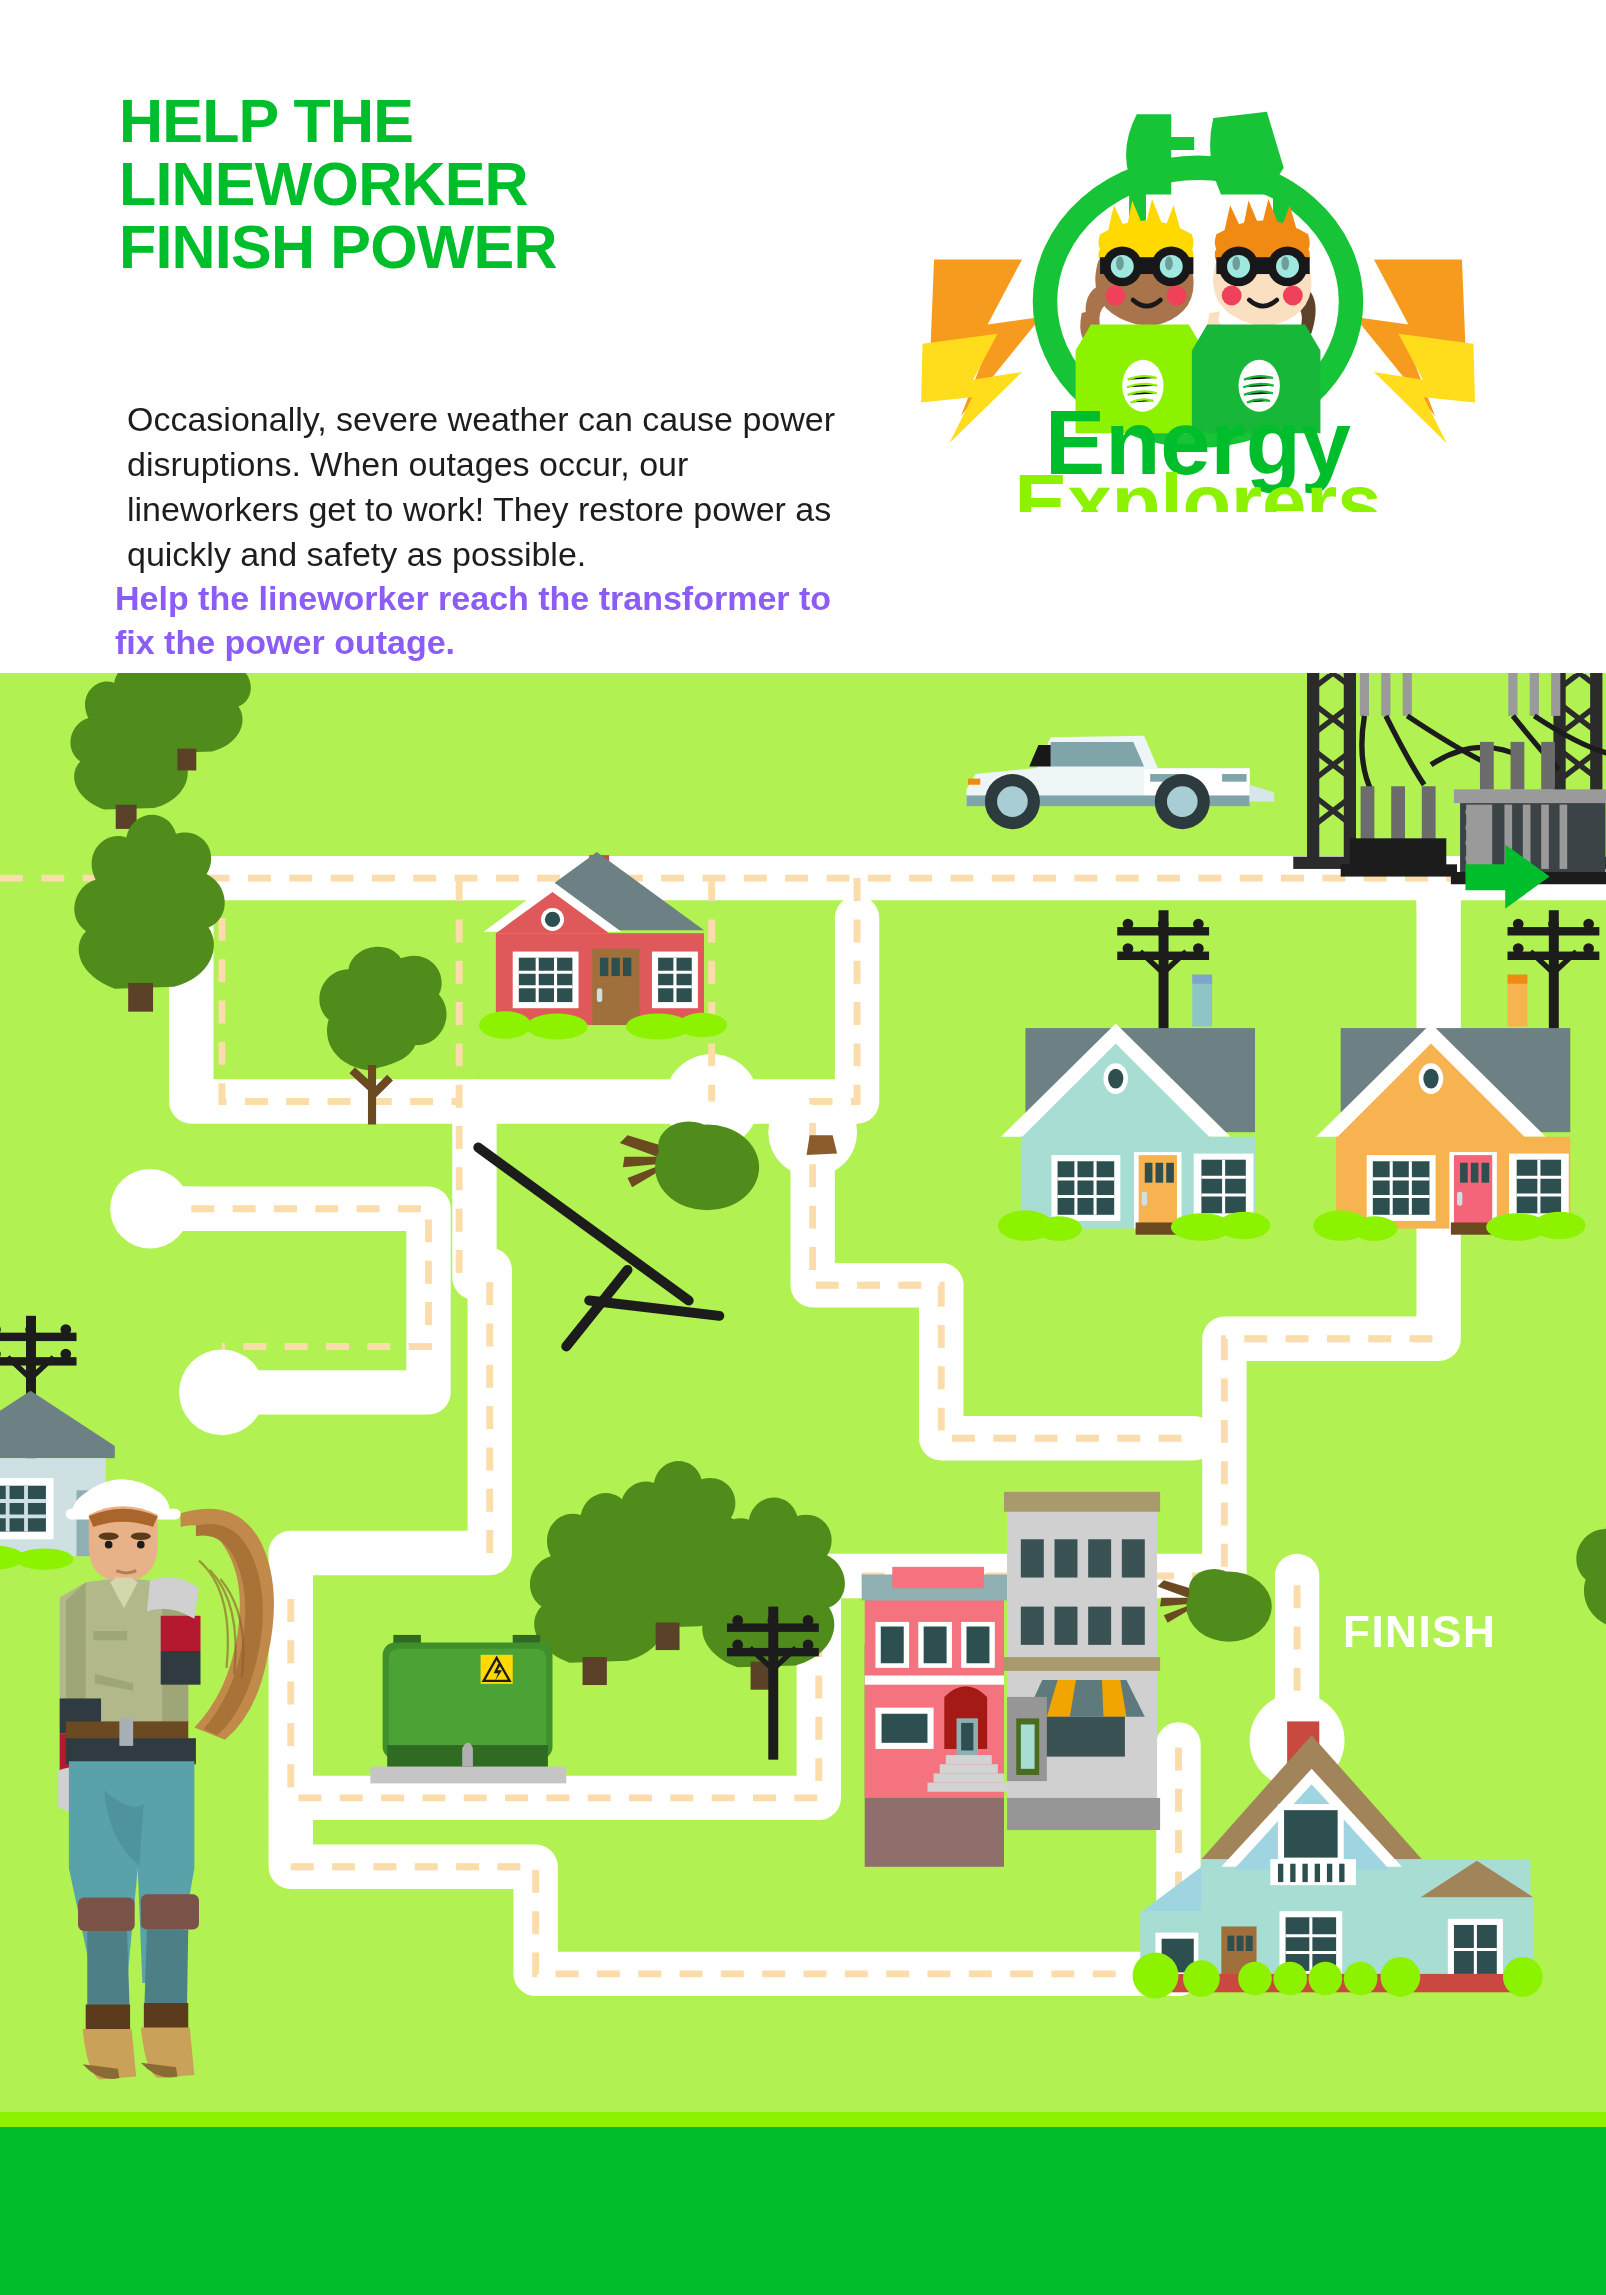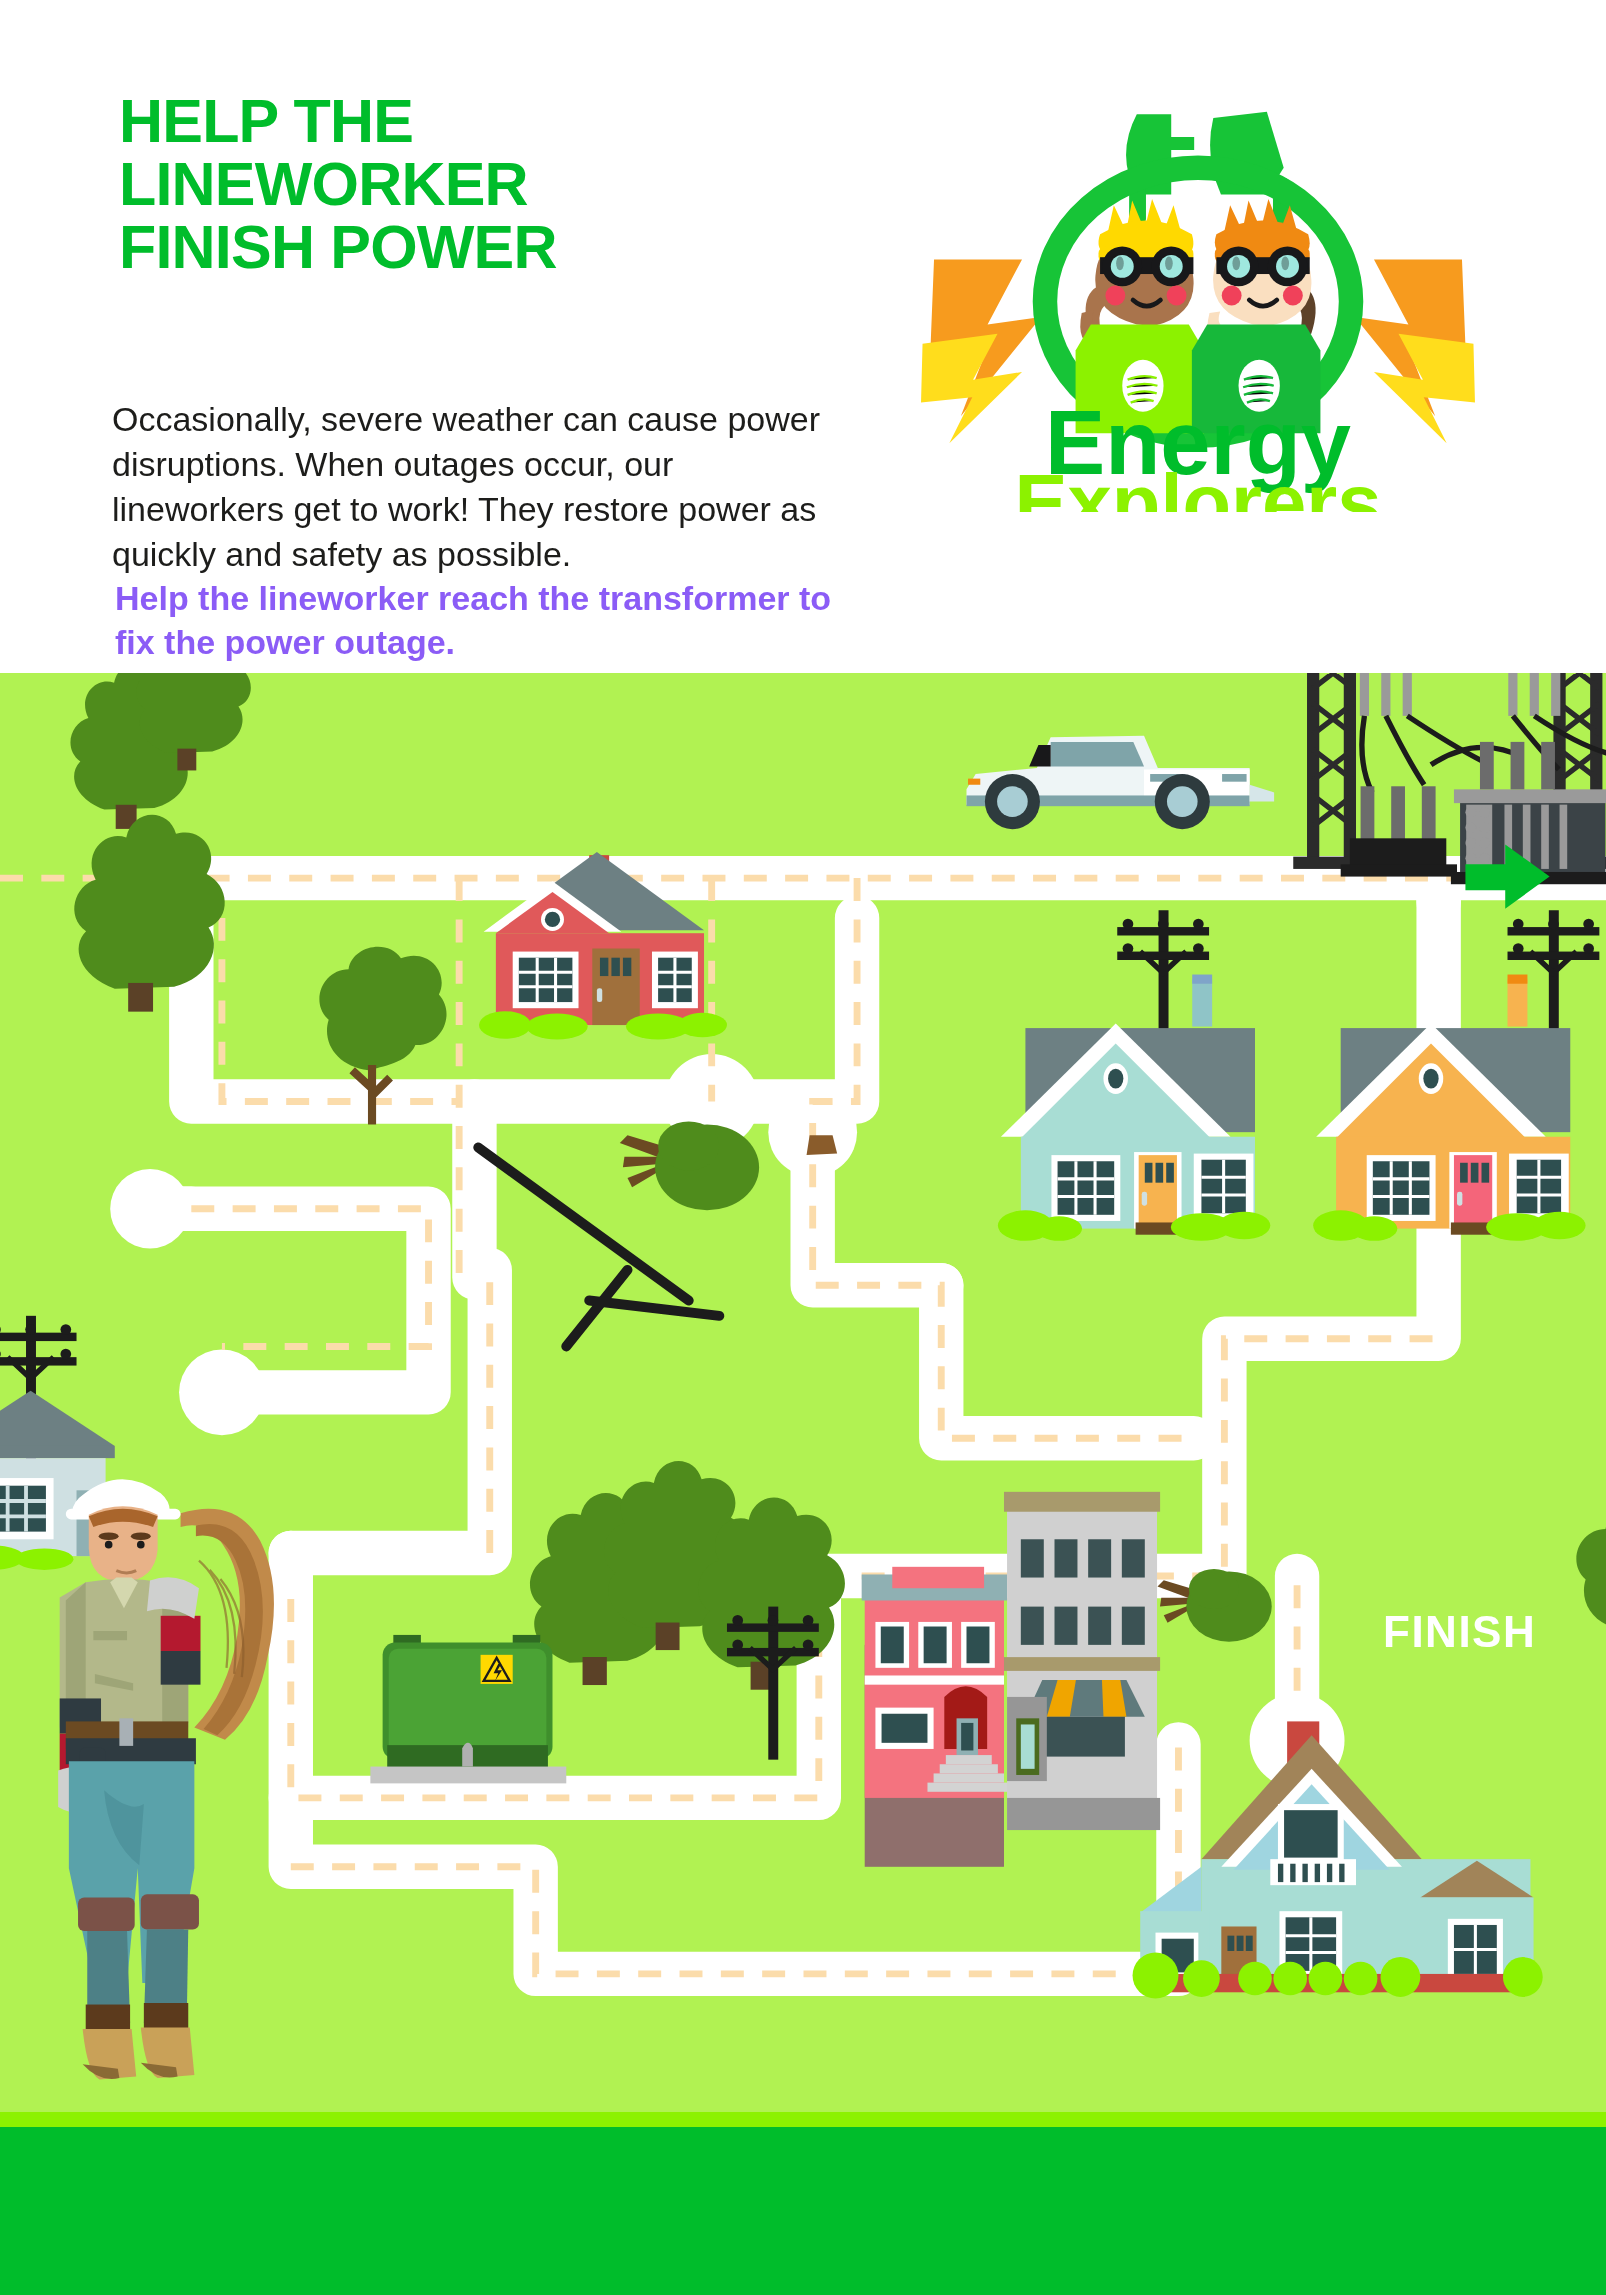--- a/index.html
+++ b/index.html
@@ -14,21 +14,21 @@
 
   
   .header{position:absolute;left:0;top:0;width:1607px;height:673px;background:#ffffff;}
   .title{
     position:absolute;left:119px;top:90px;width:765px;
     font-size:61px;line-height:1.03;font-weight:bold;color:#00bd2b;
     letter-spacing:-0.8px;
   }
   .title .tline{display:block;}
   .body-copy{
-    position:absolute;left:112px;top:363px;width:735px;
+    position:absolute;left:127px;top:363px;width:735px;
     font-size:34px;line-height:1.32;color:#1d1d1b;font-weight:400;
   }
   .cta{
     position:absolute;left:115px;top:543px;width:735px;
     font-size:34px;line-height:1.28;color:#8b5cf6;font-weight:bold;
   }
 
   
   .logo{position:absolute;left:907px;top:95px;width:582px;height:417px;}
   .logo svg{display:block;}
@@ -36,21 +36,21 @@
   
   .scene{position:absolute;left:0;top:673px;width:1607px;height:1454px;background:#b1f252;overflow:hidden;}
   .scene svg{display:block;position:absolute;left:0;top:0;}
   .footer-band{position:absolute;left:0;top:2127px;width:1607px;height:168px;background:#00bd2b;}
   .footer-thin{position:absolute;left:0;top:2112px;width:1607px;height:17px;background:#8cf200;}
 
   .label{
     position:absolute;color:#ffffff;font-weight:bold;
     font-size:44px;letter-spacing:1.5px;
   }
-  #finish-label{left:1343px;top:934px;margin-left:40px;}
+  #finish-label{left:1343px;top:934px;}
 </style>
 </head>
 <body>
 
 <div class="poster">
 
   <div class="header">
 
     <div class="title">
       <span class="tline">HELP THE</span>

